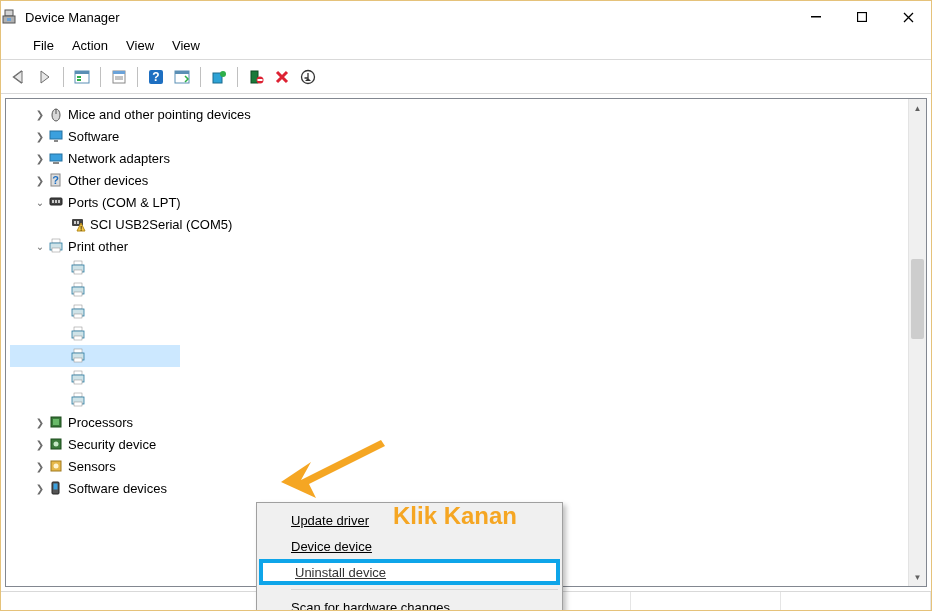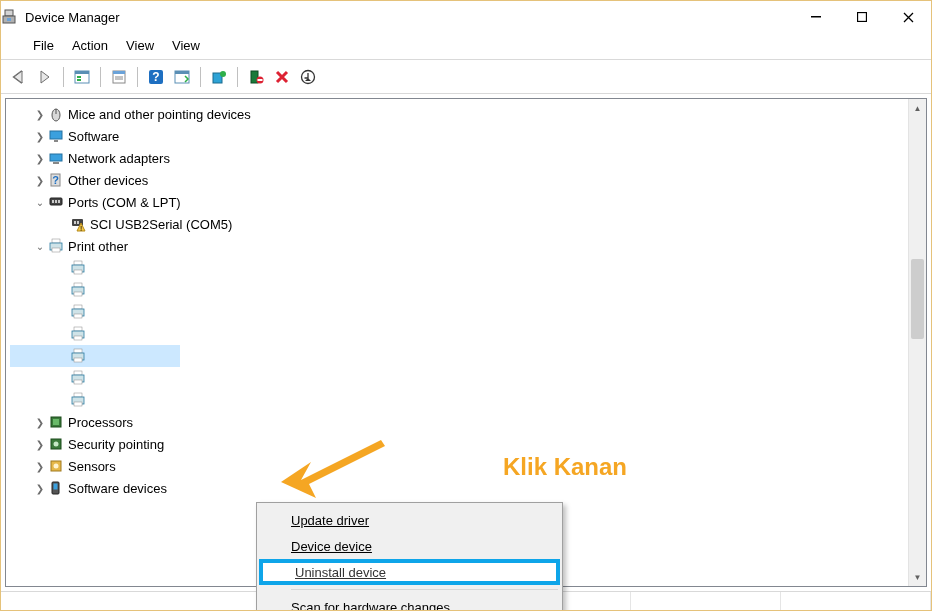--- a/index.html
+++ b/index.html
@@ -23,21 +23,21 @@
 .scroll-thumb { position: absolute; left: 2px; right: 2px; top: 160px; height: 80px; background: #cdcdcd; border-radius: 2px; }
 .tree-row { height: 22px; display: flex; align-items: center; white-space: nowrap; cursor: pointer; }
 .tree-row.selected { background: #cce8ff; }
 .expander { width: 16px; display: inline-flex; align-items: center; justify-content: center; color: #6d6d6d; font-size: 10px; }
 .node-icon { width: 16px; height: 16px; margin-right: 4px; display: inline-flex; align-items: center; justify-content: center; }
 .ind { display: inline-block; width: 22px; }
 .context-menu { position: absolute; left: 255px; top: 408px; width: 307px; background: #f0f0f0; border: 1px solid #a0a0a0; box-shadow: 3px 3px 5px rgba(0,0,0,0.25); padding: 4px 2px; z-index: 50; }
 .cm-item { height: 26px; display: flex; align-items: center; padding-left: 32px; cursor: pointer; font-size: 13px; text-decoration: underline; }
 .cm-item.hover { background: #fff; border: 4px solid #0ea5e9; color: #333; }
 .cm-sep { height: 1px; background: #d7d7d7; margin: 4px 2px 4px 32px; }
-.annotation { position: absolute; left: 280px; top: 338px; z-index: 60; display: flex; align-items: center; pointer-events: none; }
+.annotation { position: absolute; left: 280px; top: 338px; z-index: 60; display: flex; pointer-events: none; flex-direction: column; }
 .anno-text { font-size: 24px; font-weight: 700; color: #f5a623; margin-left: 112px; }
 .printer-svg rect.body { fill:#cfe3e8; stroke:#2b7aa0; stroke-width:0.8; }
 .printer-svg rect.paper { fill:#fff; stroke:#888; stroke-width:0.5; }
 .statusbar { height: 22px; border-top: 1px solid #d9d9d9; display:flex; }
 .statusbar div { border-right:1px solid #e5e5e5; }
 </style>
 </head>
 <body>
 
 <div class="titlebar">
@@ -340,21 +340,21 @@
         </div>
         <div class="tree-row">
           <span class="ind"></span>
           <span class="expander">❯</span>
           <span class="node-icon">
             <svg width="16" height="16">
               <rect x="3" y="3" width="10" height="10" fill="#3a7a3a" stroke="#1a4a1a"></rect>
               <circle cx="8" cy="8" r="2.5" fill="#c6e8c6"></circle>
             </svg>
           </span>
-          <span>Security pointing</span>
+          <span>Security device</span>
         </div>
         <div class="tree-row">
           <span class="ind"></span>
           <span class="expander">❯</span>
           <span class="node-icon">
             <svg width="16" height="16">
               <rect x="3" y="3" width="10" height="10" fill="#e6b84a" stroke="#a07a20"></rect>
               <circle cx="8" cy="8" r="2.5" fill="#fff3d0"></circle>
             </svg>
           </span>

